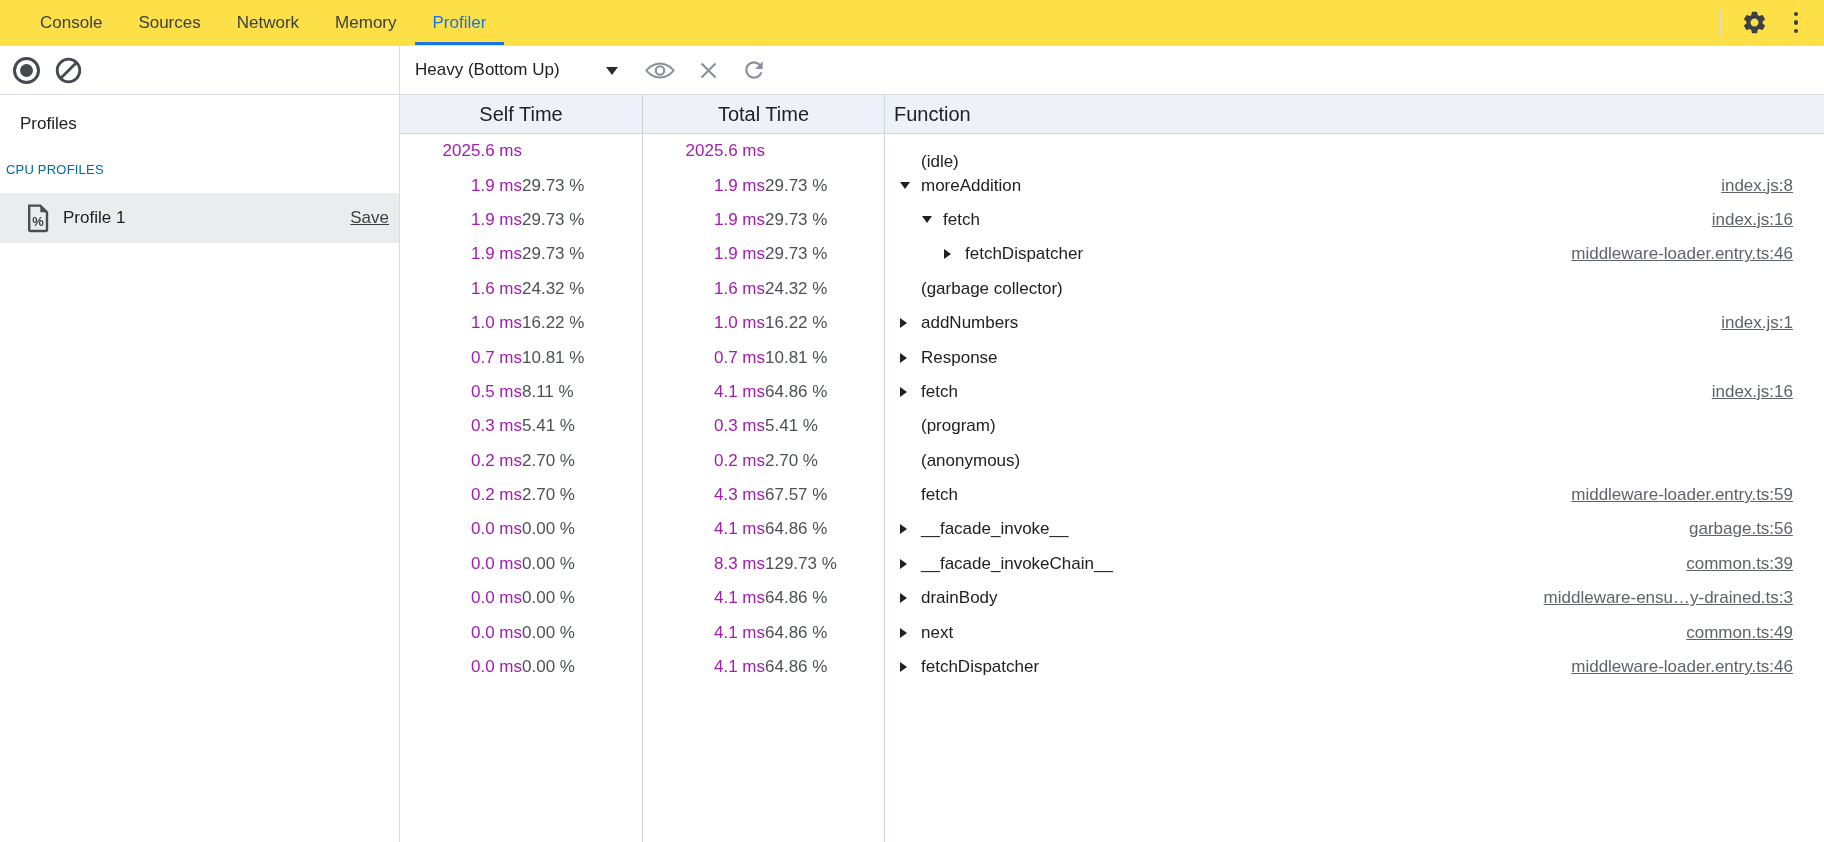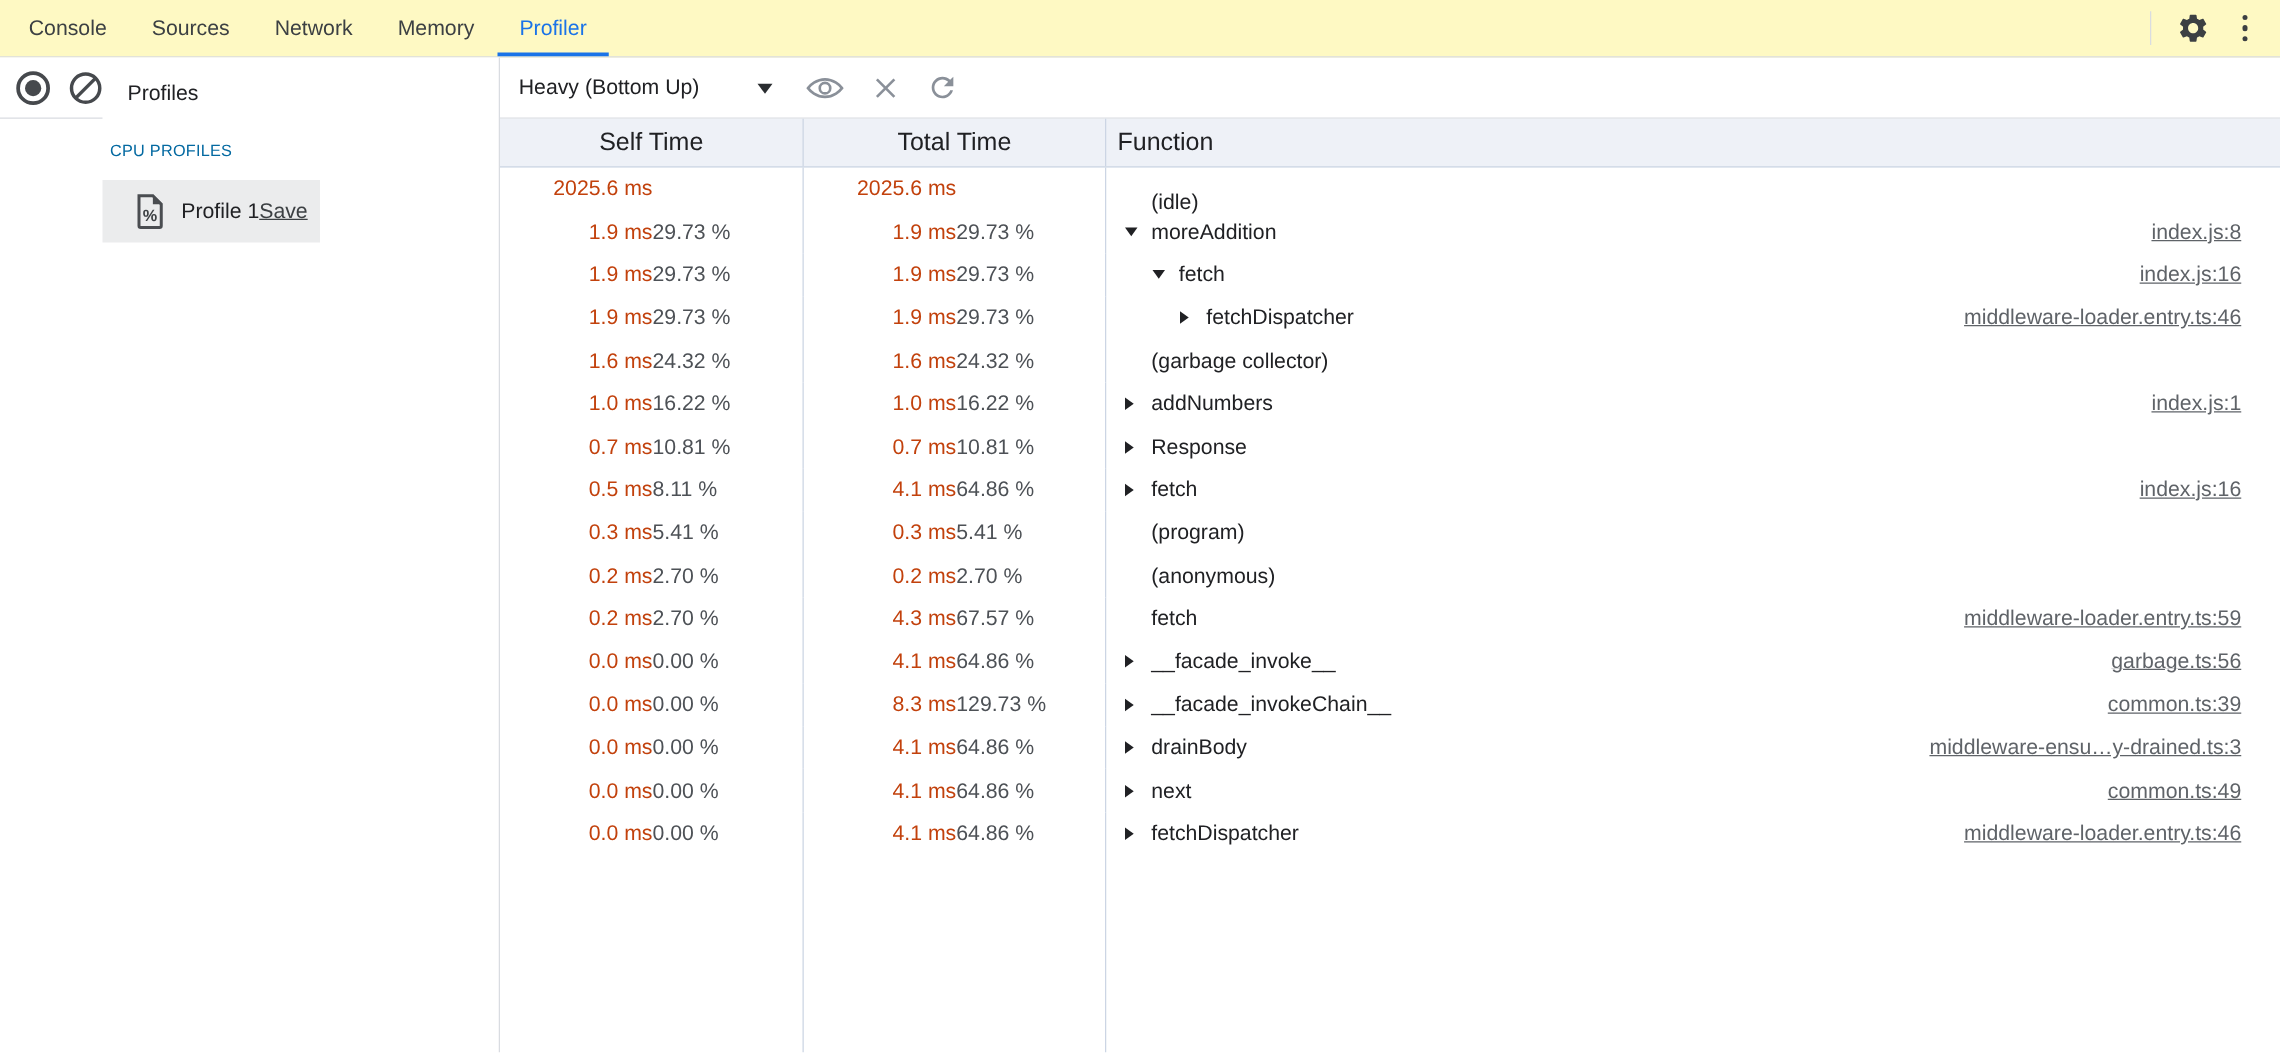--- a/index.html
+++ b/index.html
@@ -4,33 +4,33 @@
 <style>
   * { margin:0; padding:0; box-sizing:border-box; }
   html,body { width:1824px; height:842px; }
   body {
     font-family:"Liberation Sans","DejaVu Sans",sans-serif;
     color:#202124; background:#ffffff; overflow:hidden;
     display:flex; flex-direction:column;
   }
 
   
-  .tabbar { height:46px; flex-shrink:0; background:#fef9c3; border-bottom:1px solid #d9dce1;
-            display:flex; align-items:stretch; padding-left:5px; }
+  .tabbar { height:46px; flex-shrink:0; background:#fde047; border-bottom:1px solid #d9dce1;
+            display:flex; align-items:stretch; padding-left:22px; }
   .tab { display:flex; align-items:center; padding:3px 18px 0 18px; font-size:17px; color:#3c4043;
          border-bottom:3px solid transparent; cursor:default; }
   .tab.active { color:#1a73e8; border-bottom-color:#1a73e8; }
   .tabbar-right { margin-left:auto; display:flex; align-items:center; gap:20px; padding-right:20px; }
   .vdivider { width:1px; height:27px; background:#d9dce1; }
   .kebab { display:flex; flex-direction:column; gap:4px; padding:4px 6px; }
   .kebab i { width:4.5px; height:4.5px; border-radius:50%; background:#3c4043; }
 
   
   .main-area { flex:1; display:flex; min-height:0; }
-  .sidebar { width:400px; flex-shrink:0; border-right:1px solid #d9dce1; display:flex; flex-direction:row; background:#fff; }
+  .sidebar { width:400px; flex-shrink:0; border-right:1px solid #d9dce1; display:flex; flex-direction:column; background:#fff; }
   .content { flex:1; min-width:0; display:flex; flex-direction:column; }
 
   
   .sidebar-toolbar { height:49px; flex-shrink:0; border-bottom:1px solid #d9dce1;
                      display:flex; align-items:center; gap:15px; padding-left:13px; }
   .record-icon { width:27px; height:27px; border:3px solid #46494d; border-radius:50%;
                  display:flex; align-items:center; justify-content:center; }
   .record-icon i { width:13px; height:13px; background:#46494d; border-radius:50%; }
   .content-toolbar { height:49px; flex-shrink:0; border-bottom:1px solid #d9dce1;
                      display:flex; align-items:center; padding-left:15px; }
@@ -54,21 +54,21 @@
   .col-self  { width:243px; border-right:1px solid #ccd5e4; }
   .col-total { width:242px; border-right:1px solid #ccd5e4; }
   .col-fn    { flex:1; min-width:0; }
   .grid-header > div { display:flex; align-items:center; font-size:20px; color:#202124; }
   .grid-header .col-self, .grid-header .col-total { justify-content:center; }
   .grid-header .col-fn { padding-left:9px; }
 
   .grid-body { flex:1; display:flex; flex-direction:column; min-height:0; }
   .row { display:flex; height:34.4px; flex-shrink:0; }
   .row > div { display:flex; align-items:center; }
-  .ms  { width:122px; text-align:right; font-size:17px; color:#c2410c; white-space:nowrap; }
+  .ms  { width:122px; text-align:right; font-size:17px; color:#a21caf; white-space:nowrap; }
   .pct { flex:1; text-align:left; font-size:17px; color:#4d5156; padding-right:12px; white-space:nowrap; }
   .row .col-fn { font-size:17px; color:#202124; }
   .arrow { width:21px; flex-shrink:0; display:flex; align-items:center; }
   .tri-down  { width:0; height:0; border-left:5.5px solid transparent; border-right:5.5px solid transparent;
                border-top:7px solid #202124; }
   .tri-right { width:0; height:0; border-top:5.5px solid transparent; border-bottom:5.5px solid transparent;
                border-left:7px solid #202124; }
   .fn-name { white-space:nowrap; }
   .fn-link { margin-left:auto; padding-right:31px; font-size:17px; color:#5f6368;
              text-decoration:underline; white-space:nowrap; cursor:pointer; }

